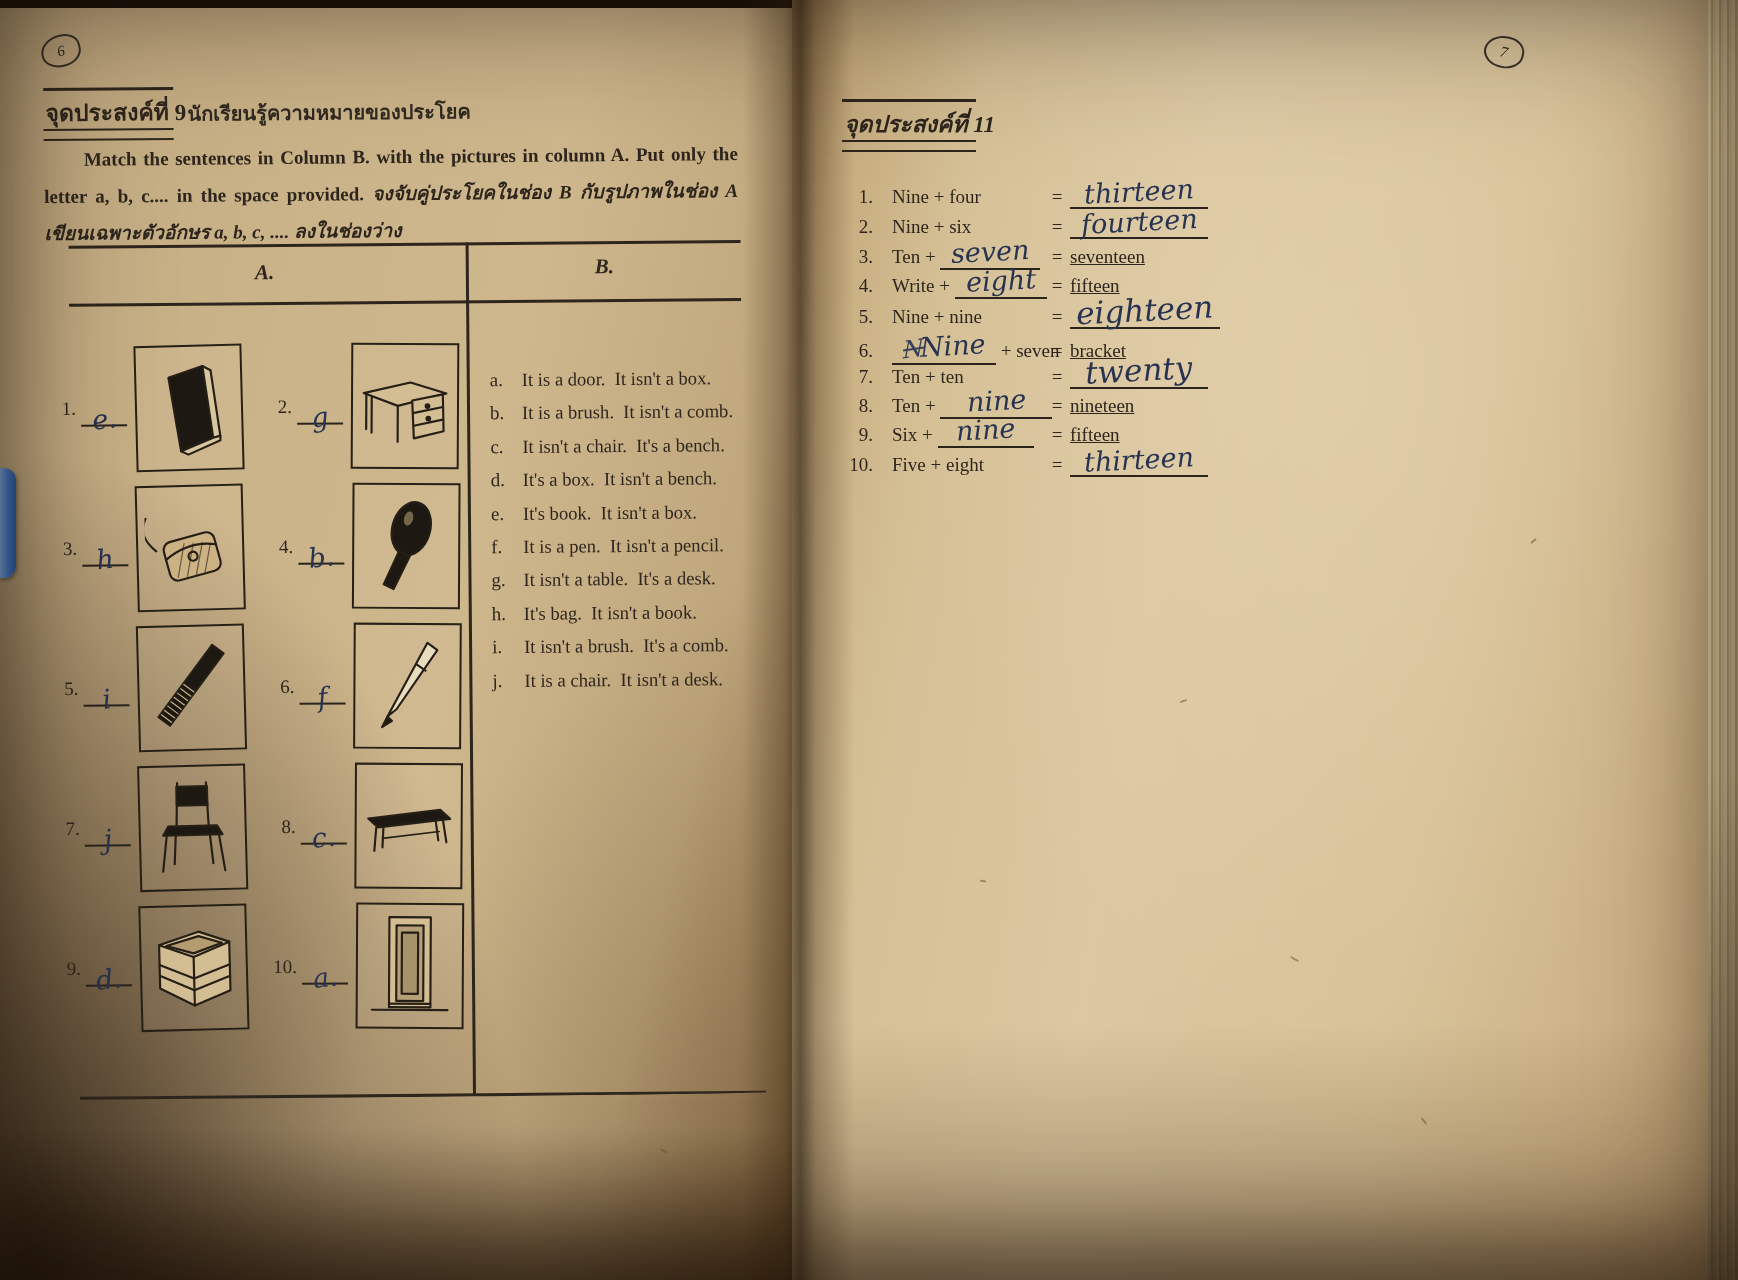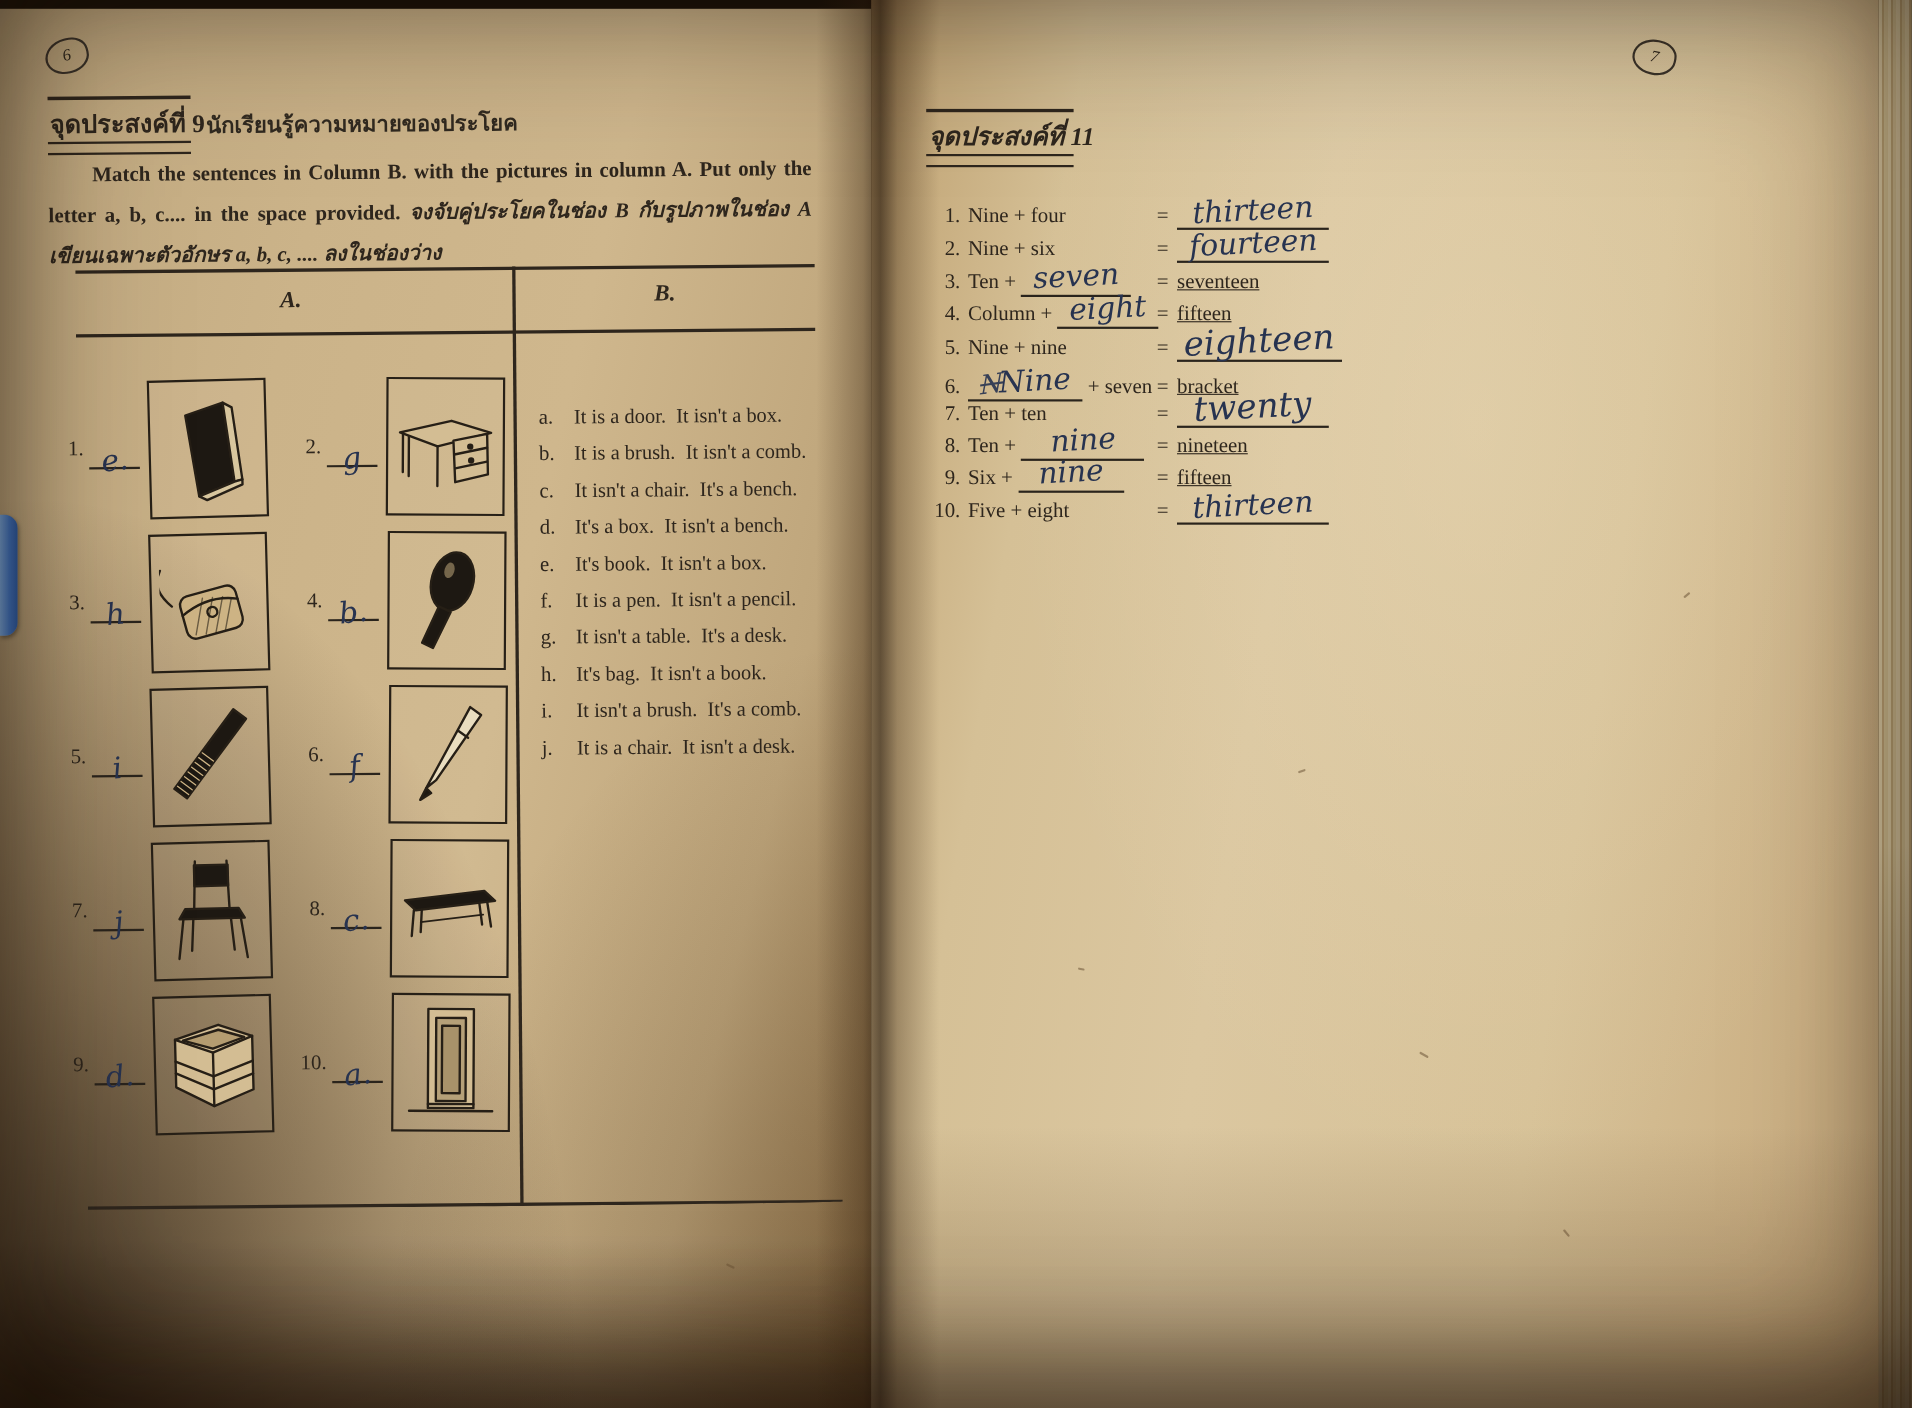--- a/index.html
+++ b/index.html
@@ -64,21 +64,21 @@
 
   
   .hand{font-family:"DejaVu Serif",serif;font-style:italic;color:#273350;display:inline-block;}
   .iletter{font-size:27px;line-height:20px;transform:rotate(-6deg);margin-bottom:-5px;}
 
   
   .right-content{position:absolute;left:792px;top:0;width:916px;height:1280px;}
   .prob-list{position:absolute;left:52px;top:186px;width:420px;}
   .prow{display:grid;grid-template-columns:36px 164px 26px auto;align-items:baseline;height:29.8px;}
   .pno{font-size:19px;color:#2e261d;text-align:right;padding-right:7px;}
-  .pexpr{font-size:19px;color:#2e261d;white-space:pre;}
+  .pexpr{font-size:19px;color:#2e261d;white-space:pre;margin-left:12px;}
   .peq{font-size:19px;color:#2e261d;text-align:center;}
   .pans-print{font-size:19px;color:#2e261d;white-space:pre;text-decoration:underline;}
   .ublank{display:inline-block;border-bottom:2.1px solid #2a241c;text-align:center;vertical-align:baseline;}
   .ublank .hand{font-size:27px;line-height:14px;transform:rotate(-3deg);position:relative;top:-2px;}
   .ans-blank{width:138px;}
   .in-blank{width:100px;}
   .big .hand{font-size:31px;}
   .scribble{font-family:"DejaVu Serif",serif;font-style:italic;color:#273350;font-size:24px;
     text-decoration:line-through;transform:rotate(-8deg) skewX(-8deg);display:inline-block;margin-right:-4px;opacity:.9;}
 
@@ -382,21 +382,21 @@
 
       <div class="prow">
         <span class="pno">3.</span>
         <span class="pexpr"><span>Ten +</span> <span class="ublank in-blank"><span class="hand">seven</span></span></span>
         <span class="peq">=</span>
         <span class="pans-print">seventeen</span>
       </div>
 
       <div class="prow">
         <span class="pno">4.</span>
-        <span class="pexpr"><span>Column +</span> <span class="ublank in-blank" style="width:92px;"><span class="hand">eight</span></span></span>
+        <span class="pexpr"><span>Write +</span> <span class="ublank in-blank" style="width:92px;"><span class="hand">eight</span></span></span>
         <span class="peq">=</span>
         <span class="pans-print">fifteen</span>
       </div>
 
       <div class="prow">
         <span class="pno">5.</span>
         <span class="pexpr">Nine + nine</span>
         <span class="peq">=</span>
         <span class="ublank ans-blank big" style="width:150px;"><span class="hand">eighteen</span></span>
       </div>

